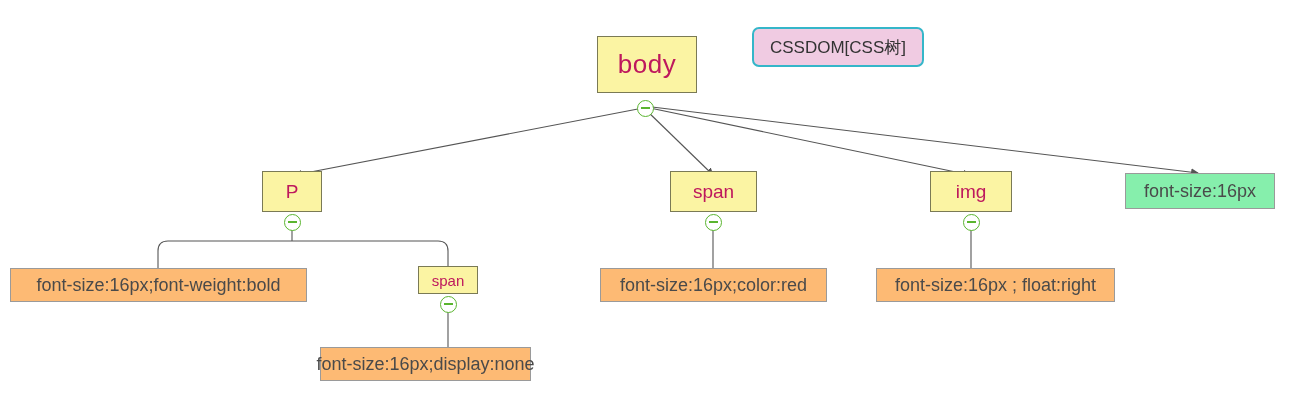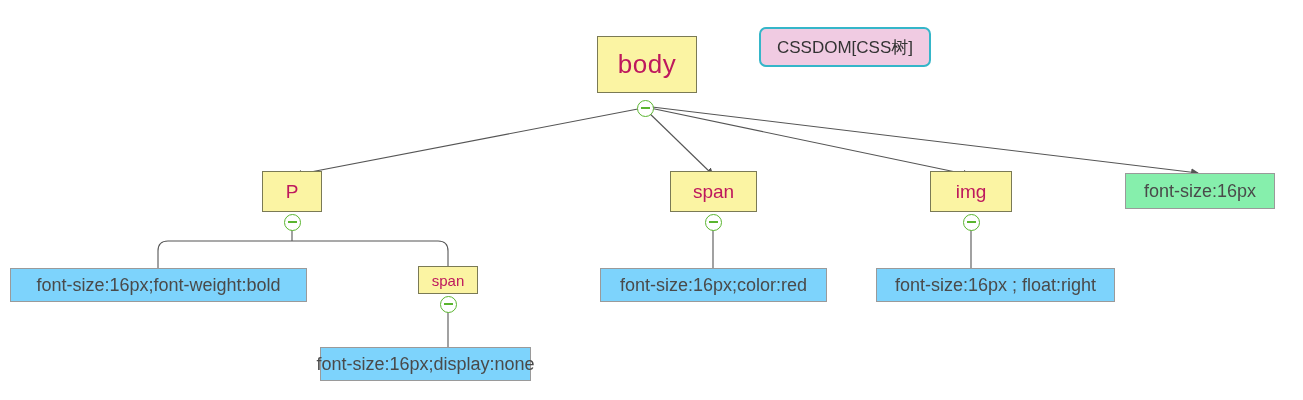--- a/index.html
+++ b/index.html
@@ -54,40 +54,39 @@
   }
   
   .txt-node {
     background: #86efac;
     border: 1px solid #9a9a9a;
     color: #4a4a4a;
     font-size: 18px;
     padding: 0 12px;
   }
   .txt-node.shaded {
-    background: #7dd3fc;
+    background: #fdba74;
   }
   
   #title-box {
     position: absolute;
     left: 752px;
     top: 27px;
     width: 172px;
     height: 40px;
     box-sizing: border-box;
     display: flex;
     align-items: center;
     justify-content: center;
     background: #f0cbe2;
     border: 2px solid #35b6c9;
     border-radius: 7px;
     color: #333333;
     font-size: 17px;
     white-space: nowrap;
-    margin-left: 7px;
   }
   
   .toggle {
     position: absolute;
     width: 17px;
     height: 17px;
     box-sizing: border-box;
     border: 1.6px solid #5ab52f;
     border-radius: 50%;
     background: #ffffff;

